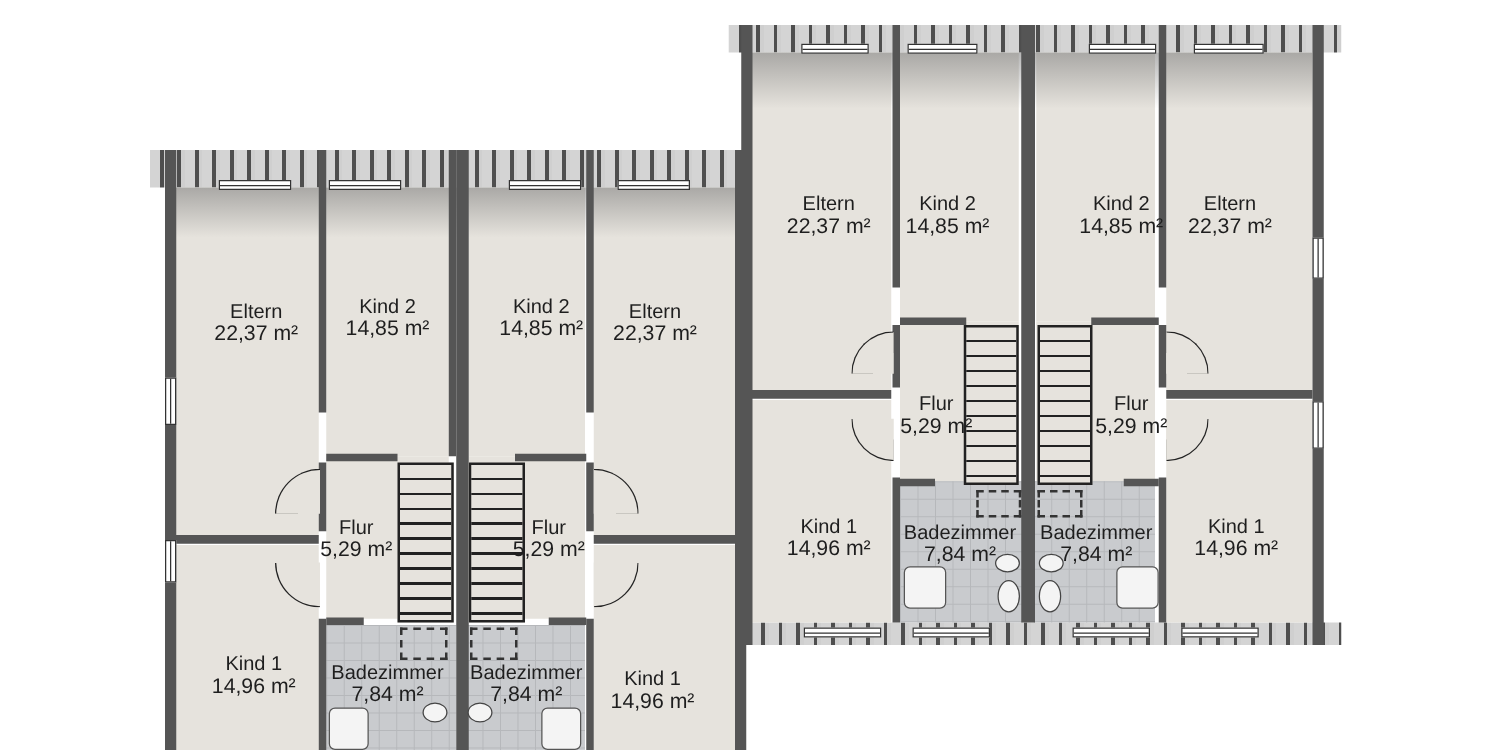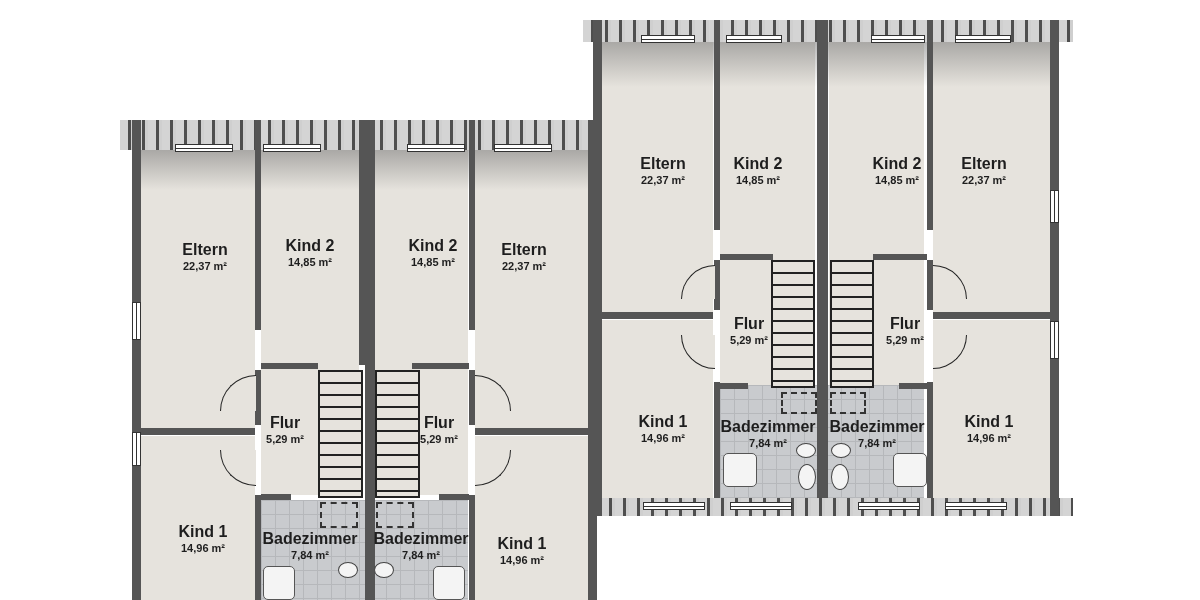--- a/index.html
+++ b/index.html
@@ -7,23 +7,23 @@
   .plan{position:absolute;}
   .roof{position:absolute;background:repeating-linear-gradient(90deg,#d4d4d4 0px,#d4d4d4 8px,#4e4e4e 8px,#4e4e4e 11px,#cfcfcf 11px,#cfcfcf 14px);}
   .roof-fade{position:absolute;background:linear-gradient(180deg,rgba(120,120,120,0.55),rgba(230,228,223,0));}
   .room{position:absolute;background:#e6e3dd;}
   .bath{position:absolute;background-color:#c9cbce;background-image:linear-gradient(#b6b8bb 1px,transparent 1px),linear-gradient(90deg,#b6b8bb 1px,transparent 1px);background-size:14px 14px;}
   .wall{position:absolute;background:#555555;}
   .win-h{position:absolute;height:8px;background:#fff;border:1px solid #333;box-sizing:border-box;}
   .win-h::after{content:"";position:absolute;left:0;right:0;top:3px;height:1px;background:#333;}
   .win-v{position:absolute;width:9px;background:#fff;border:1px solid #333;box-sizing:border-box;}
   .win-v::after{content:"";position:absolute;top:0;bottom:0;left:3px;width:1px;background:#333;}
-  .label{position:absolute;text-align:center;color:#1e1e1e;width:120px;font-weight:bold;}
+  .label{position:absolute;text-align:center;color:#1e1e1e;width:120px;}
   .label .n{font-size:16px;line-height:18px;display:block;}
-  .label .a{font-size:11px;line-height:15px;display:block;}
+  .label .a{font-size:17px;line-height:15px;display:block;}
   .stair{position:absolute;background:#e6e3dd;border:2px solid #222;box-sizing:border-box;
     background-image:repeating-linear-gradient(180deg,transparent 0,transparent 10px,#222 10px,#222 12px);}
   .door{position:absolute;border:1.5px solid #222;background:#e6e3dd;box-sizing:border-box;}
   .fixture{position:absolute;background:#f4f4f4;border:1.5px solid #555;box-sizing:border-box;border-radius:5px;}
   .oval{position:absolute;background:#f4f4f4;border:1.5px solid #444;border-radius:50%;box-sizing:border-box;}
   .dash{position:absolute;border:2px dashed #333;box-sizing:border-box;}
 </style>
 </head>
 <body>
 

